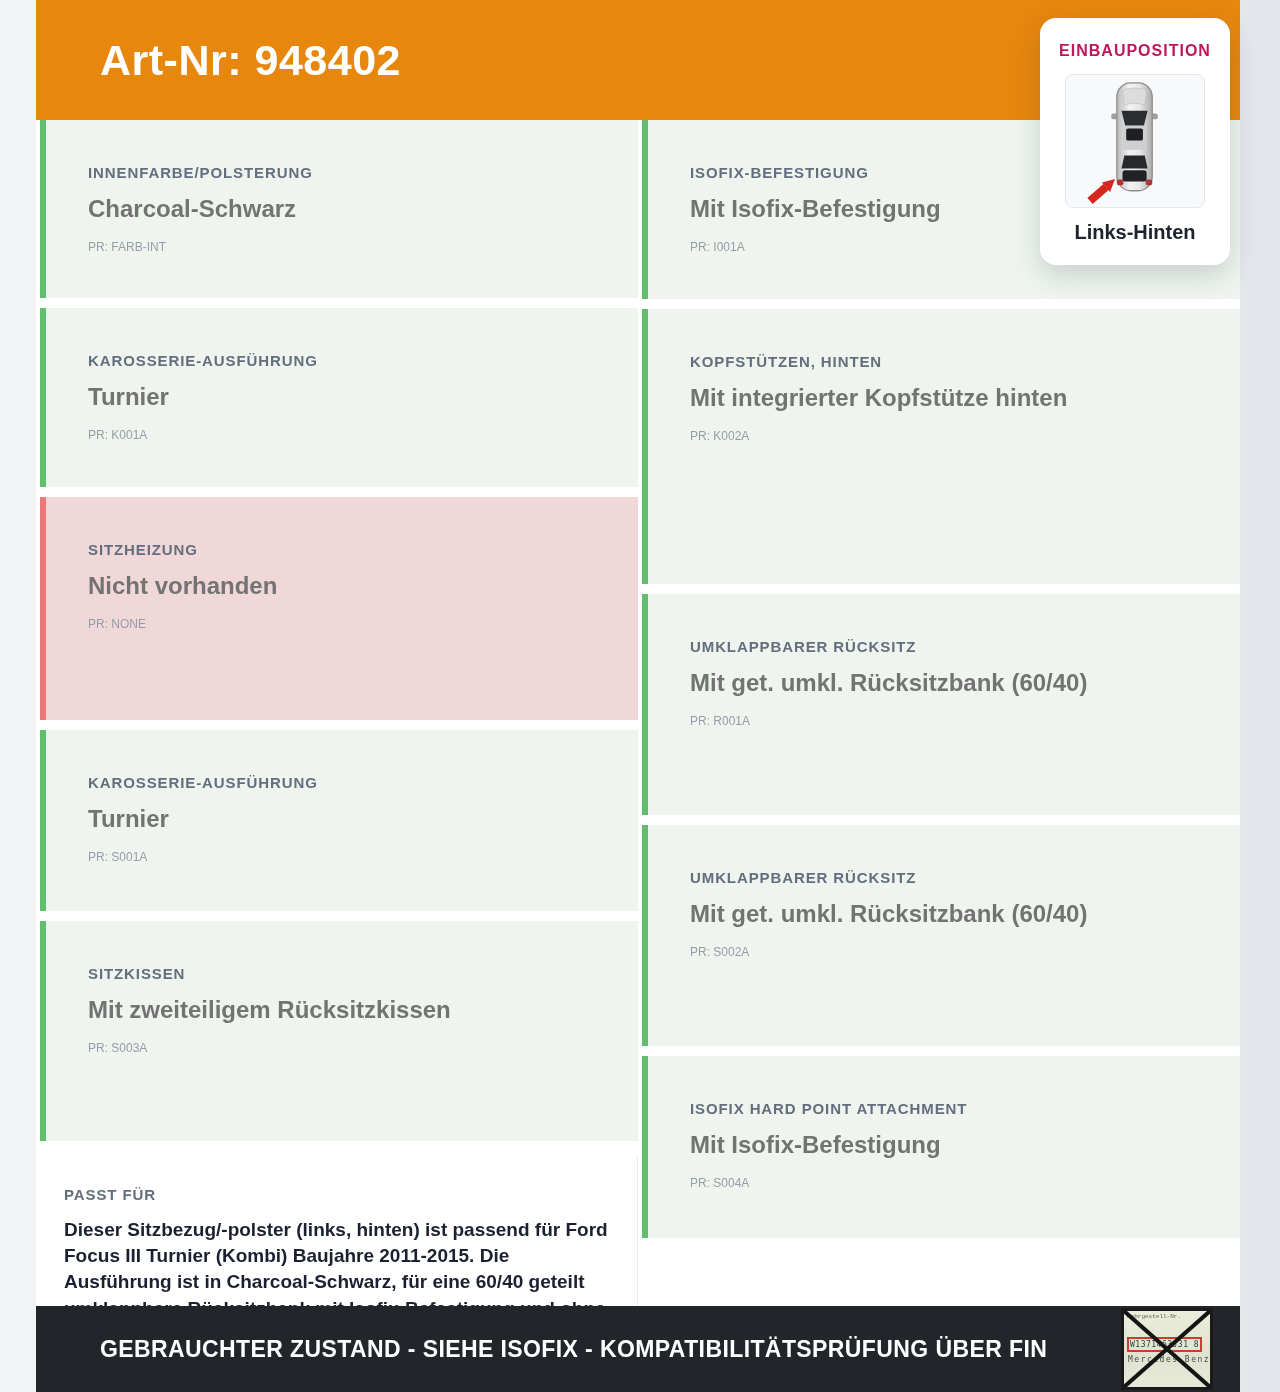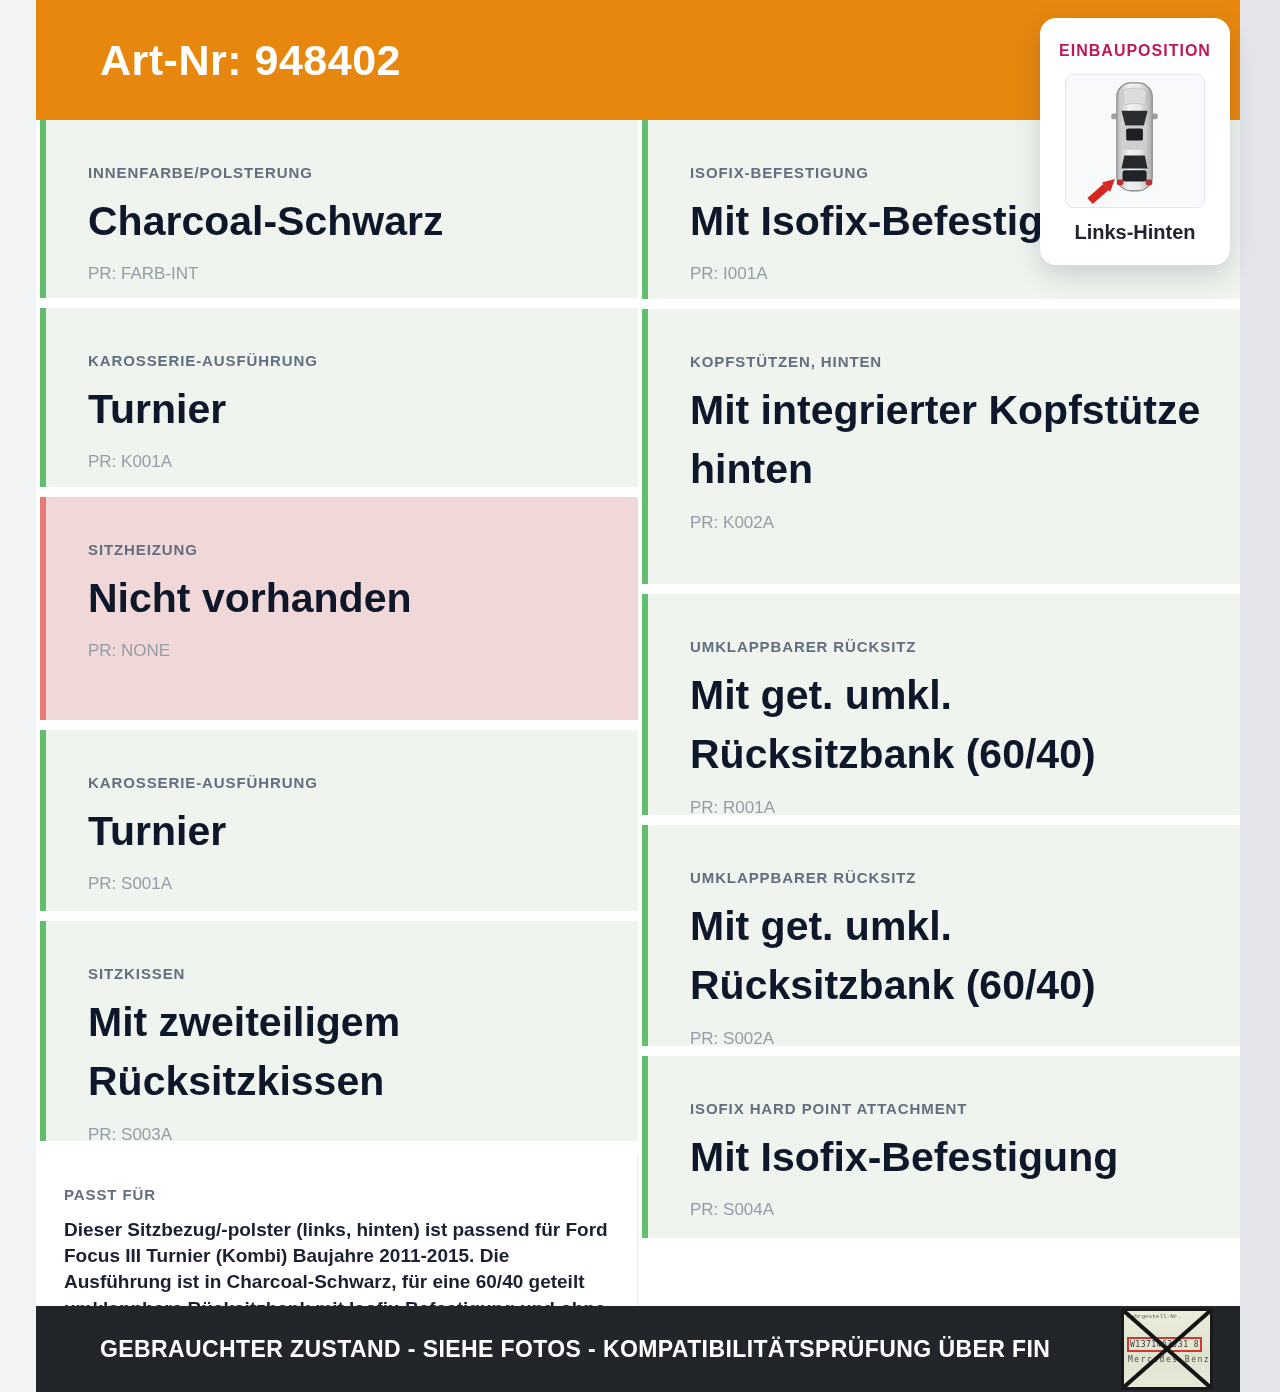--- a/index.html
+++ b/index.html
@@ -41,26 +41,26 @@
     box-sizing:border-box;
     margin-bottom:10px;
   }
   .card.warn{background:#f1d8d8;border-left-color:#e97979;}
   .card .label{
     font-size:15px;font-weight:700;color:#636e7e;
     letter-spacing:.9px;text-transform:uppercase;
   }
   .card .value{
     margin-top:11px;
-    font-size:41px;font-weight:700;color:#0f172a;
+    font-size:24px;font-weight:700;color:#737373;
     line-height:1.45;
   }
   .card .pr{
     margin-top:13px;
-    font-size:17px;font-weight:500;color:#959da8;
+    font-size:12px;font-weight:500;color:#959da8;
   }
   
   .lc0{height:178px}.lc1{height:179px}.lc2{height:223px}.lc3{height:181px}.lc4{height:220px}
   .rc0{height:179px}.rc1{height:275px}.rc2{height:221px}.rc3{height:221px}.rc4{height:182px}
   
   .passt{
     margin-top:5px;
     background:#ffffff;
     border-right:1px solid #e9ebee;
     padding:30px 24px 26px 24px;
@@ -241,21 +241,21 @@
       <div class="card rc4">
         <div class="label">ISOFIX HARD POINT ATTACHMENT</div>
         <div class="value">Mit Isofix-Befestigung</div>
         <div class="pr">PR: S004A</div>
       </div>
     </div>
 
   </div>
 
   <div class="footer">
-    <div class="ftext">GEBRAUCHTER ZUSTAND - SIEHE FOTOS - KOMPATIBILITÄTSPRÜFUNG ÜBER FIN</div>
+    <div class="ftext">GEBRAUCHTER ZUSTAND - SIEHE ISOFIX - KOMPATIBILITÄTSPRÜFUNG ÜBER FIN</div>
     <div class="fin-doc">
       <div class="tiny">Fahrgestell-Nr.</div>
       <div class="finbox">W1371463J31 8 7</div>
       <div class="brand">Mercedes-Benz</div>
       <svg width="86" height="76" viewBox="0 0 86 76">
         <line x1="0" y1="0" x2="86" y2="76" stroke="#141414" stroke-width="4"></line>
         <line x1="86" y1="0" x2="0" y2="76" stroke="#141414" stroke-width="4"></line>
       </svg>
     </div>
   </div>

